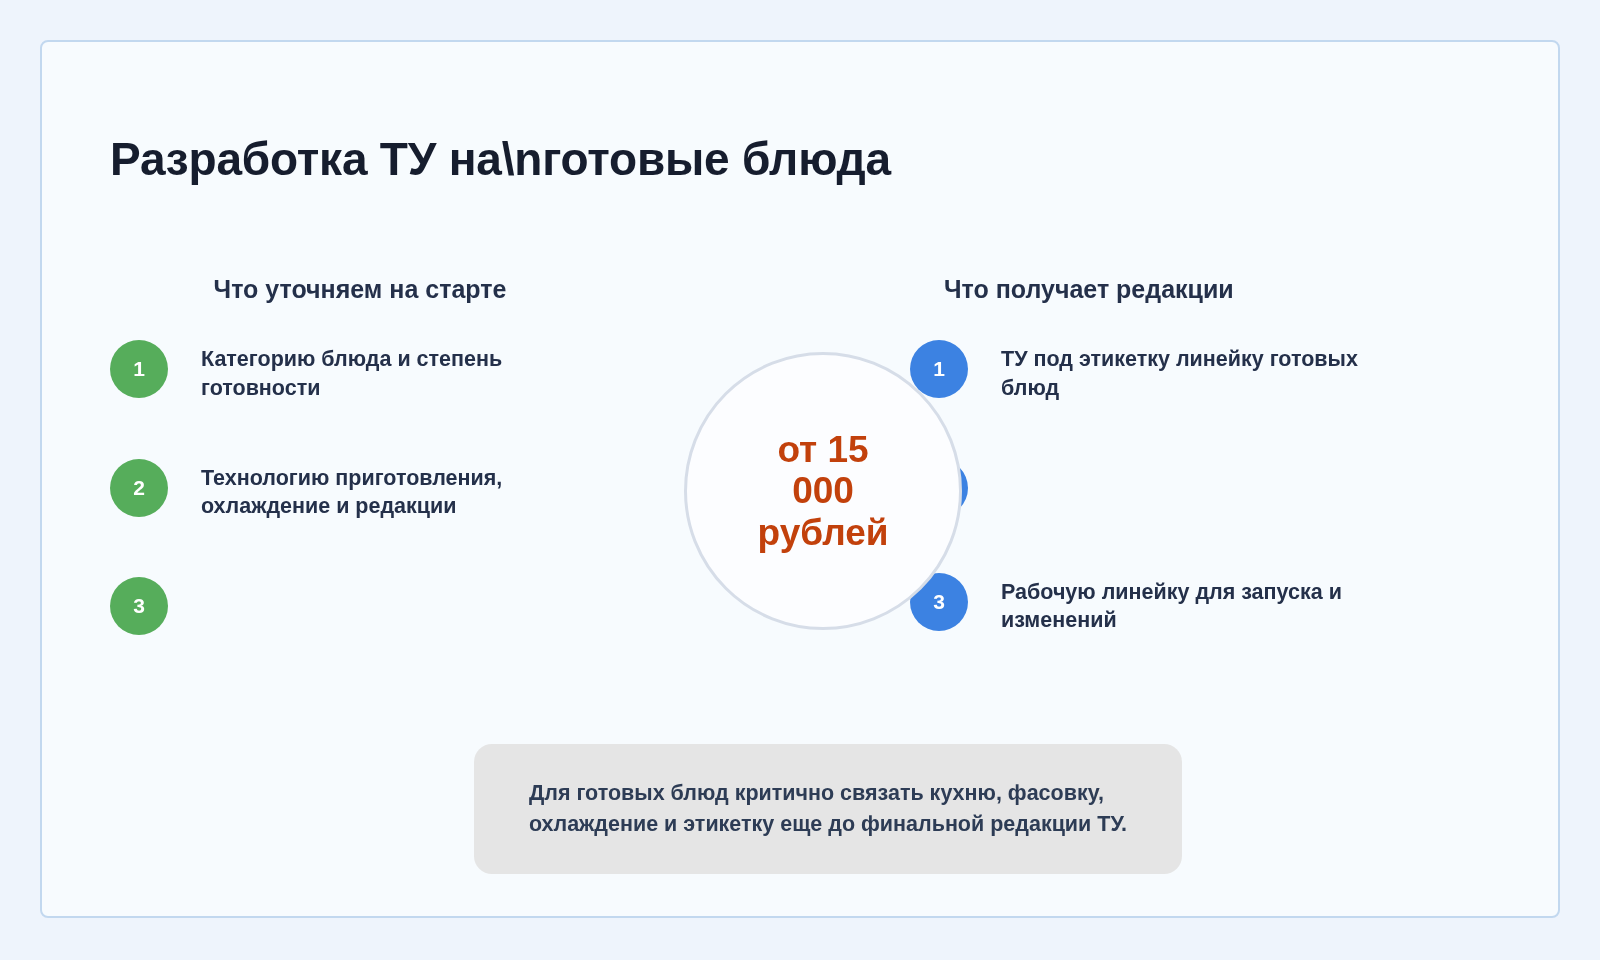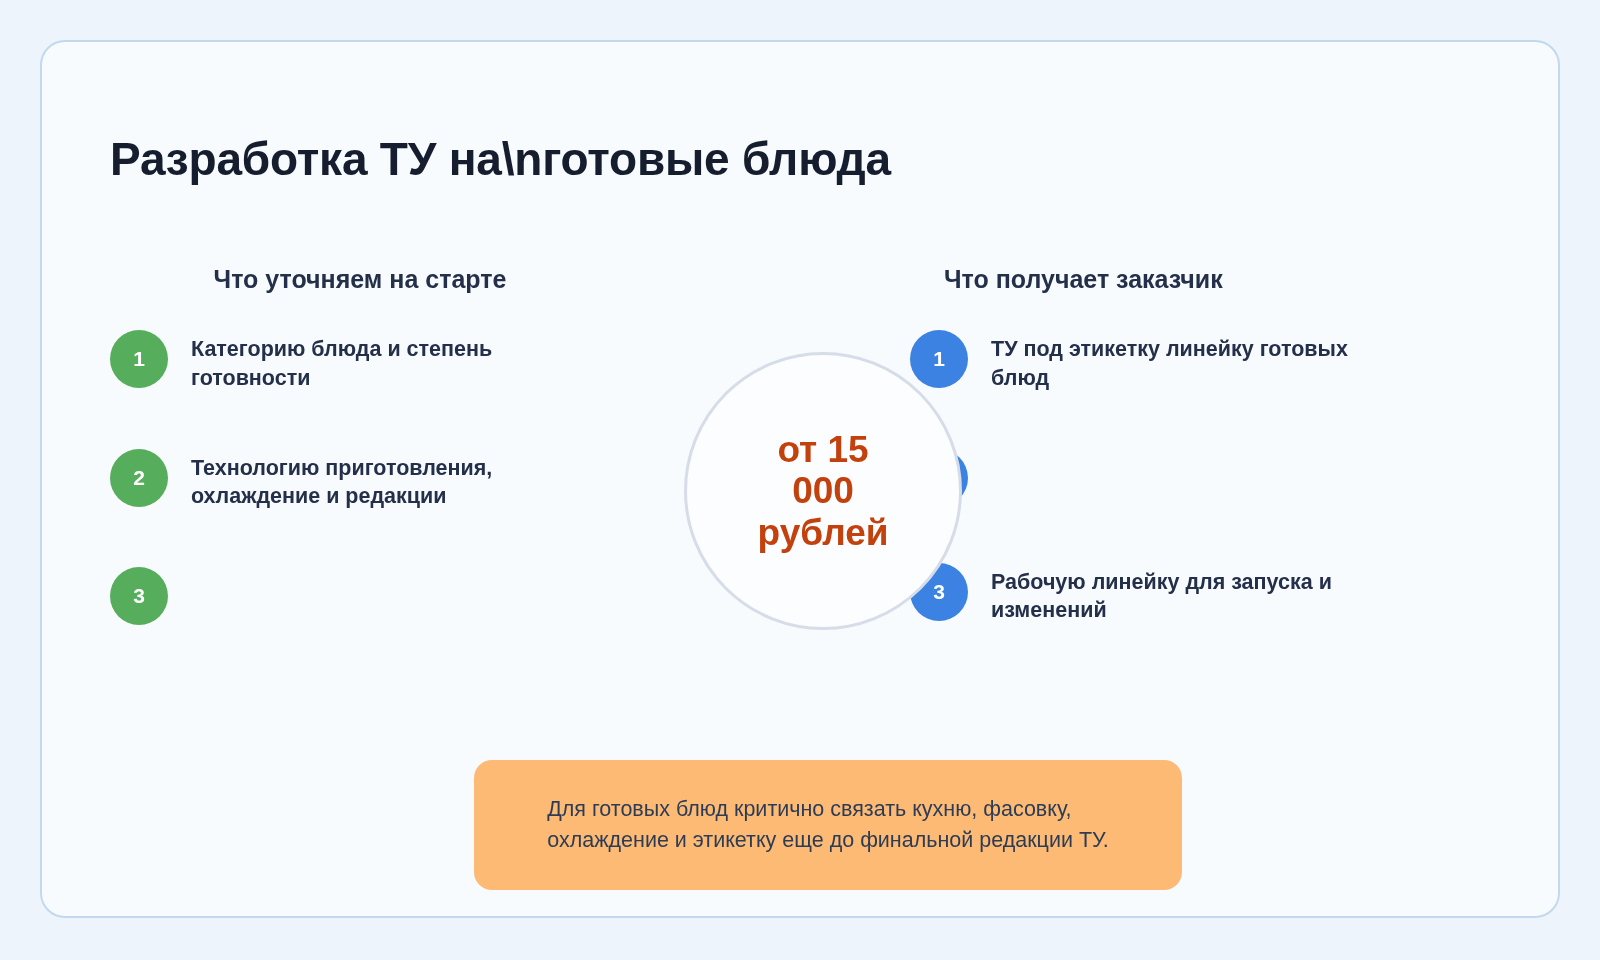--- a/index.html
+++ b/index.html
@@ -17,40 +17,40 @@
 
   .slide {
     position: absolute;
     left: 40px;
     top: 40px;
     width: 1520px;
     height: 878px;
     box-sizing: border-box;
     background: #f7fbfe;
     border: 2px solid #c2d8ef;
-    border-radius: 25px;
+    border-radius: 8px;
   }
 
   .page-title {
     position: absolute;
     left: 68px;
     top: 60px;
     right: 60px;
     font-size: 46px;
     font-weight: 700;
     letter-spacing: -0.2px;
     color: #161d2e;
     line-height: 1.15;
     white-space: pre;
   }
 
   
   .col {
     position: absolute;
-    top: 222px;
+    top: 232px;
     width: 520px;
   }
   .col-left  { left: 68px; }
   .col-right { left: 868px; }
 
   .col-head {
     font-size: 25px;
     font-weight: 700;
     color: #24304a;
     margin: 0 0 34px 0;
@@ -77,21 +77,21 @@
     justify-content: center;
     color: #ffffff;
     font-size: 21px;
     font-weight: 700;
     margin-top: 2px;
   }
   .bullet-green { background: #56ad5b; }
   .bullet-blue  { background: #3c82e2; }
 
   .item-text {
-    margin-left: 23px;
+    margin-left: 33px;
     font-size: 21.5px;
     font-weight: 700;
     line-height: 1.34;
     color: #24304a;
     padding-top: 7px;
     max-width: 420px;
   }
 
   
   .price-circle {
@@ -115,30 +115,31 @@
     font-weight: 700;
     line-height: 1.12;
     color: #c2410c;
     word-break: break-word;
   }
 
   
   .note {
     position: absolute;
     left: 432px;
-    top: 718px;
+    top: 702px;
     width: 708px;
     height: 130px;
     box-sizing: border-box;
-    background: #fdba74;
+    background: #e5e5e5;
     border-radius: 18px;
     display: flex;
     align-items: center;
     justify-content: center;
     padding: 0 44px;
+    font-weight: bold;
   }
   .note-text {
     font-size: 21.5px;
     line-height: 1.45;
     color: #2d3c55;
     text-align: left;
     white-space: pre-line;
   }
 </style>
 </head>
@@ -160,21 +161,21 @@
       <div class="bullet bullet-green">2</div>
       <div class="item-text">Технологию приготовления, охлаждение и редакции</div>
     </div>
 
     <div class="item">
       <div class="bullet bullet-green">3</div>
     </div>
   </div>
 
   <div class="col col-right">
-    <div class="col-head">Что получает заказчик</div>
+    <div class="col-head">Что получает редакции</div>
 
     <div class="item">
       <div class="bullet bullet-blue">1</div>
       <div class="item-text">ТУ под этикетку линейку готовых блюд</div>
     </div>
 
     <div class="item">
       <div class="bullet bullet-blue">2</div>
     </div>
 

